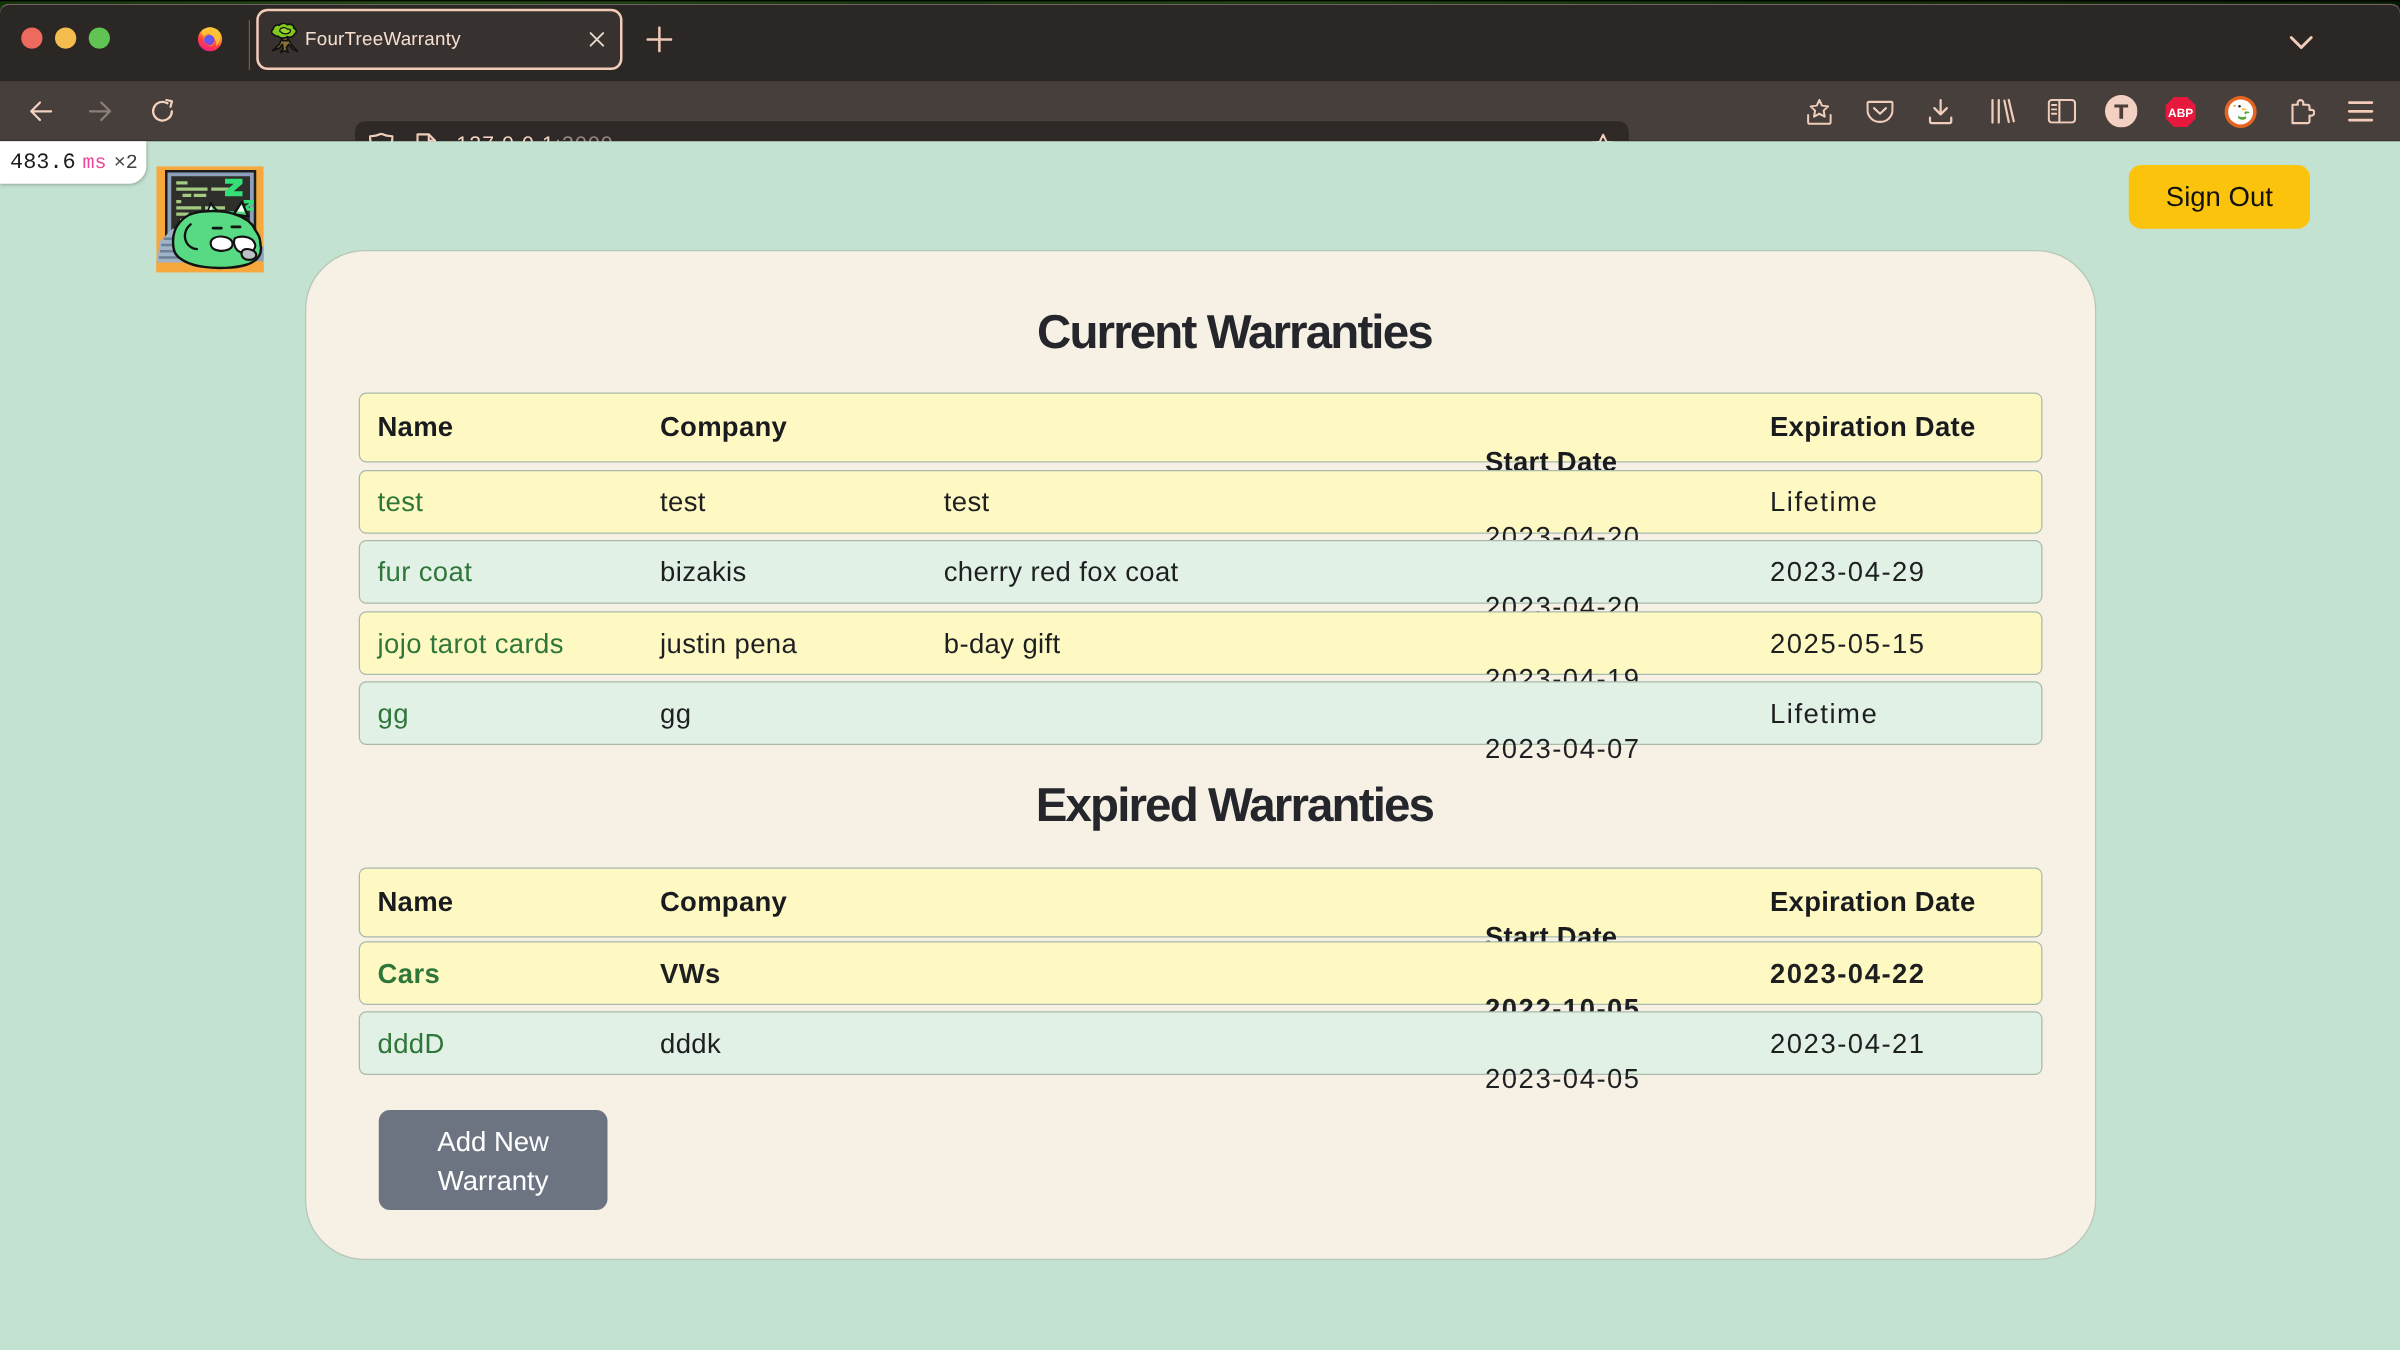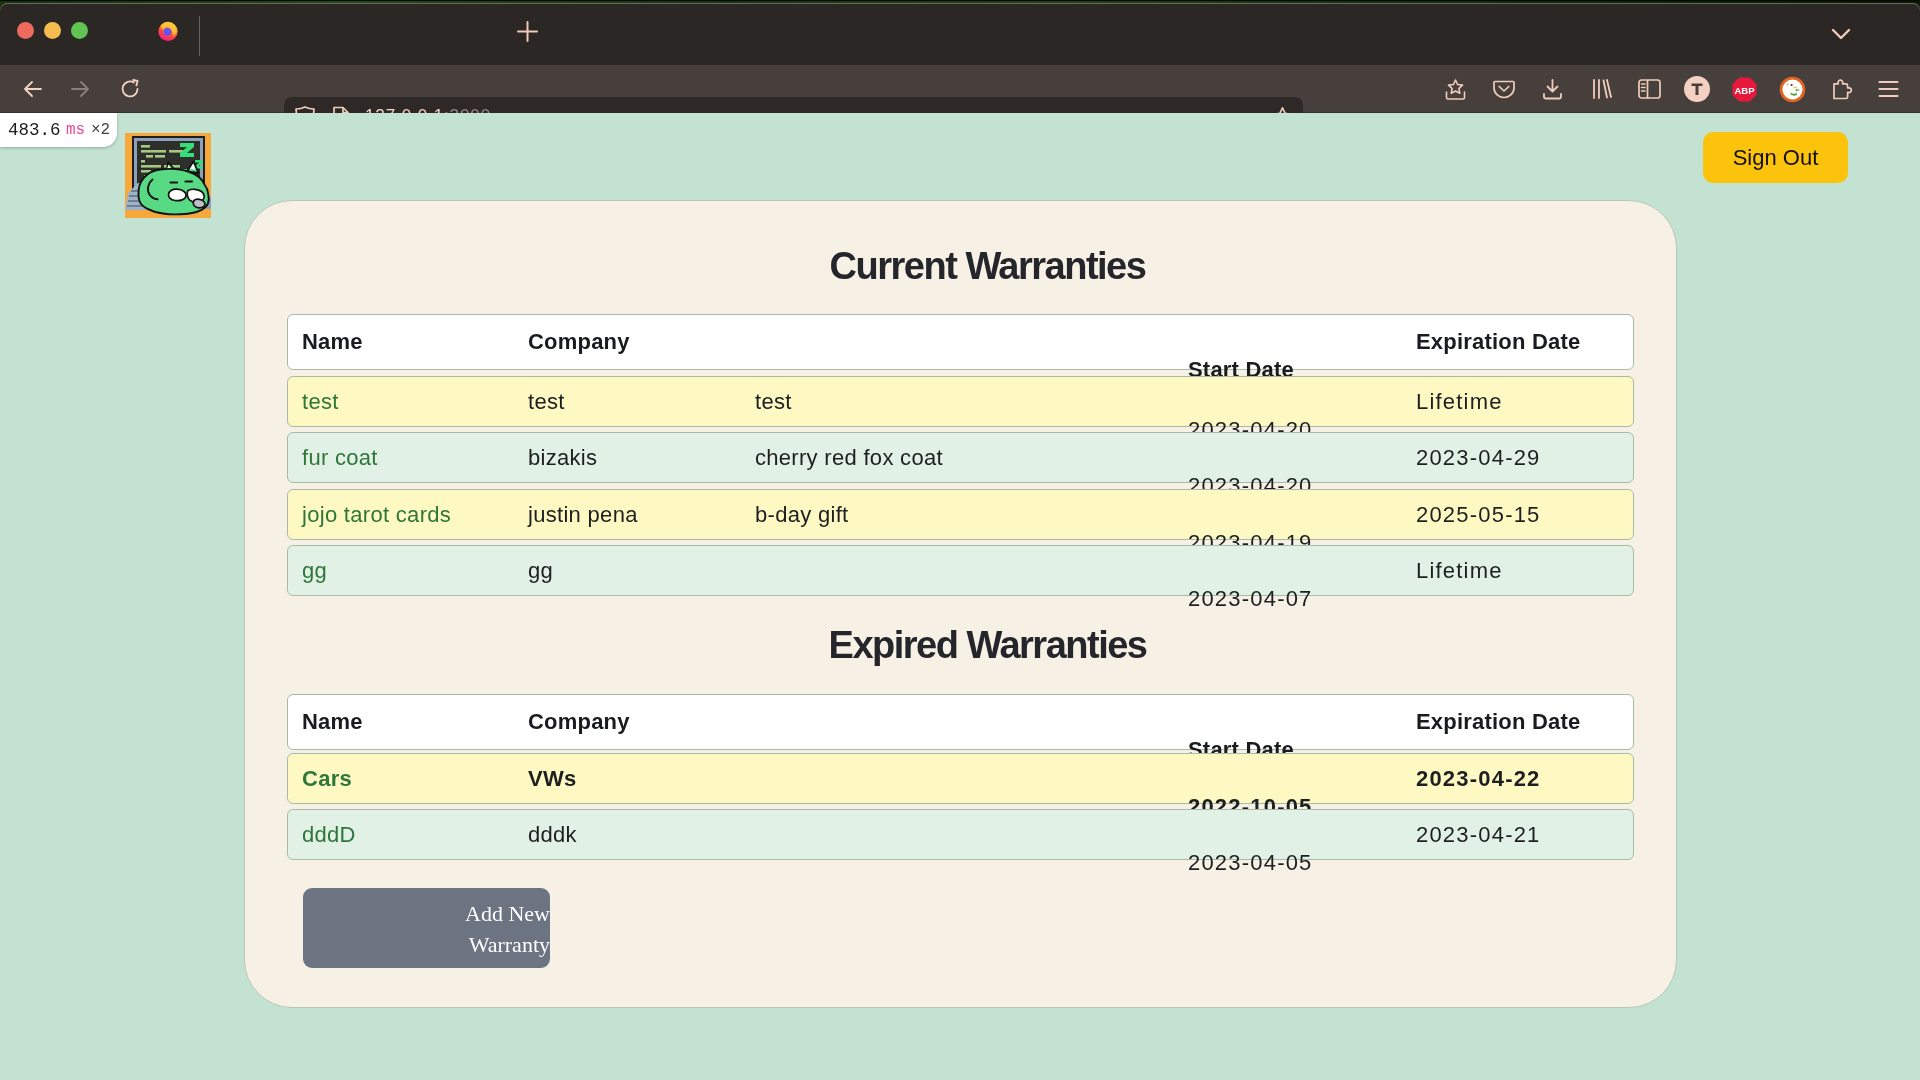--- a/index.html
+++ b/index.html
@@ -31,27 +31,27 @@
   .card { position:absolute; left:244px; top:87px; width:1433px; height:808px; background:#f6f0e5;
     border:1px solid #b7c6b9; border-radius:48px; }
   .h1 { position:absolute; left:27px; width:100%; text-align:center; font-weight:bold; color:#24262b; font-size:38px; letter-spacing:-1.5px; }
   .trow { position:absolute; left:42px; width:1347px; border:1px solid #a8bbaa; border-radius:6px; }
   .trow span { position:absolute; top:50%; transform:translateY(-50%); font-size:22px; letter-spacing:0.3px; color:#1d1f21; white-space:nowrap; }
   .trow .c1 { left:14px; }
   .trow .c2 { left:240px; }
   .trow .c3 { left:467px; }
   .trow .c4 { left:900px; letter-spacing:1.2px;margin-top:28px; }
   .trow .c5 { left:1128px; letter-spacing:1.2px; }
-  .thead { height:56px; background:#ffffff; }
+  .thead { height:56px; background:#fef9c3; }
   .thead span { font-weight:bold; color:#191b1e; letter-spacing:0.2px !important; }
   .rA { height:51px; background:#fef9c3; }
   .rB { height:51px; background:#e2f1e6; }
   .green { color:#2e7639 !important; }
-  .addbtn { position:absolute; left:58px; top:687px; width:247px; height:80px; background:#6b7480; border-radius:9px;
-    color:#fff; font-size:22px; text-align:right; line-height:31px; padding-top:10px;font-family:Liberation Serif, serif; }
+  .addbtn { position:absolute; left:58px; top:687px; width:183px; height:80px; background:#6b7480; border-radius:9px;
+    color:#fff; font-size:22px; text-align:center; line-height:31px; padding-top:10px; }
 </style>
 </head>
 <body>
   <div class="wall"></div>
   <div class="wallblack"></div>
   <div class="win"></div>
 
   <div class="tabbar">
     <div class="dot" style="left:17px; background:#ee6a5e;"></div>
     <div class="dot" style="left:44px; background:#f5bd4f;"></div>
@@ -70,20 +70,36 @@
           <stop offset="0.5" stop-color="#6d53f2"></stop>
           <stop offset="1" stop-color="#9138cf"></stop>
         </radialGradient>
       </defs>
       <circle cx="12" cy="12.5" r="10.5" fill="url(#ffA)"></circle>
       <path d="M4.2 6.2 C6.4 3 9.6 1.8 13 2.2 C11.4 3.4 11.3 4.8 12.4 5.8 C15.6 4.4 19.3 6.4 20.3 9.8 C21.2 13.2 19.8 16.6 17.2 18.4 C18.4 14.8 16.8 11.4 13.2 10.8 C10 10.3 8 12.6 8.8 15.2 C7 14 6.3 11.8 7.2 9.6 C5.8 9.7 4.7 8.2 4.2 6.2 Z" fill="#ffc63a" opacity="0.85"></path>
       <path d="M6.4 12 C6.6 9 9.6 7 12.6 7.6 C11.2 8.8 11.5 10 12.8 10.4 C15.6 11.1 16.7 13.4 15.9 15.6 C14.5 18.6 10.4 18.9 8.3 16.6 C7.1 15.3 6.4 13.8 6.4 12 Z" fill="#ff9022" opacity="0.9"></path>
       <circle cx="11.4" cy="13" r="4.6" fill="url(#ffB)"></circle>
     </svg>
     <div class="sep"></div>
+    <div class="tab">
+
+      <svg style="position:absolute; left:8px; top:9px;" width="26" height="26" viewBox="0 0 26 26">
+        <g stroke="#121212" stroke-width="1.3" stroke-linejoin="round">
+          <path d="M10.5 12.5 L8.5 17.5 L3 22.5 L8.5 20.5 L11 17.5 L11.5 21 L9.5 24 L13 22.5 L15.5 24 L14 20 L16 17.5 L19.5 21.5 L23 23 L18 17.5 L15 12.5 Z" fill="#8a7435"></path>
+          <path d="M11 8 L11 14.5 L15 14.5 L15 8 Z" fill="#8a7435"></path>
+          <path d="M4.5 9.8 C2 9.5 1.5 6.4 3.6 5.3 C3.3 3 6.2 1.3 8.3 2.3 C9.4 0.3 13.4 0.1 14.8 1.8 C17.4 0.5 20.4 2.2 20 4.5 C22.4 5.1 22.8 8 20.7 9.2 C20.3 11.3 17 12.4 14.9 11.3 C13.2 13 8.7 12.8 7.4 10.9 C6.1 11.1 4.9 10.7 4.5 9.8 Z" fill="#82c91e"></path>
+          <path d="M9 5.6 C10 3.6 13.8 3.6 14.9 5.4 C16.8 4.7 18.1 6.4 17 7.7 C15.9 9.6 11 9.6 9.9 7.7 C9 7.5 8.4 6.5 9 5.6 Z" fill="#99d42f" stroke-width="1"></path>
+        </g>
+      </svg>
+      <div class="tabtitle">FourTreeWarranty</div>
+
+      <svg style="position:absolute; left:264px; top:16px;" width="13" height="13" viewBox="0 0 13 13">
+        <path d="M1.5 1.5 L11.5 11.5 M11.5 1.5 L1.5 11.5" stroke="#ead7cc" stroke-width="1.6" stroke-linecap="round"></path>
+      </svg>
+    </div>
 
     <svg style="position:absolute; left:517px; top:18px;" width="21" height="21" viewBox="0 0 21 21">
       <path d="M10.5 1 L10.5 20 M1 10.5 L20 10.5" stroke="#efcab6" stroke-width="2" stroke-linecap="round"></path>
     </svg>
 
     <svg style="position:absolute; left:1831px; top:25px;" width="20" height="13" viewBox="0 0 20 13">
       <path d="M2 2 L10 10 L18 2" stroke="#f2ccb8" stroke-width="2.4" fill="none" stroke-linecap="round" stroke-linejoin="round"></path>
     </svg>
   </div>
 

